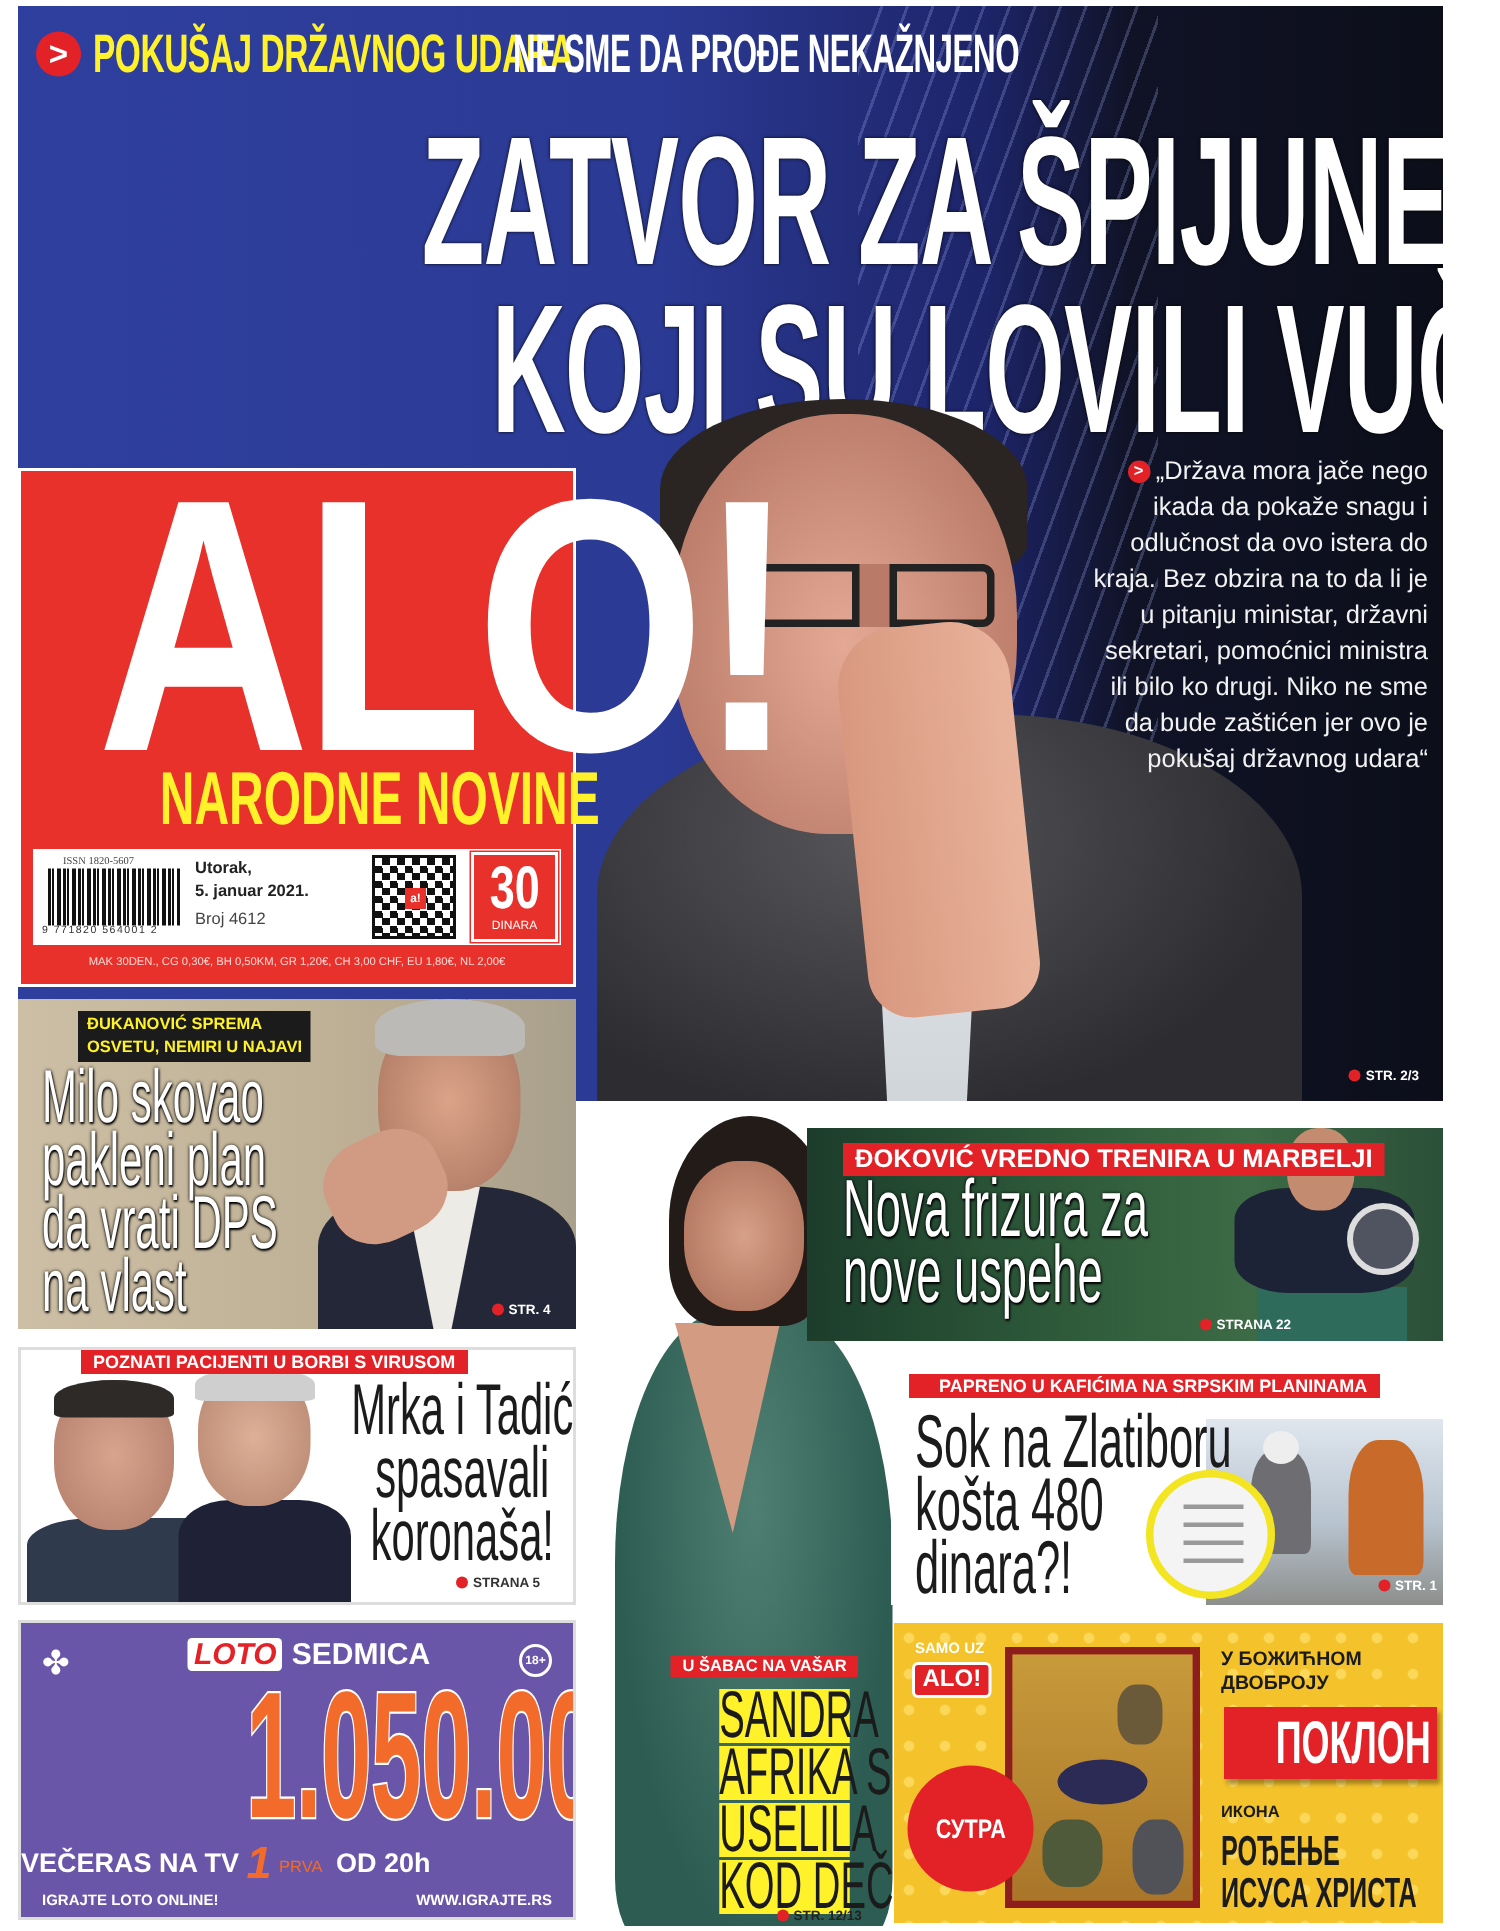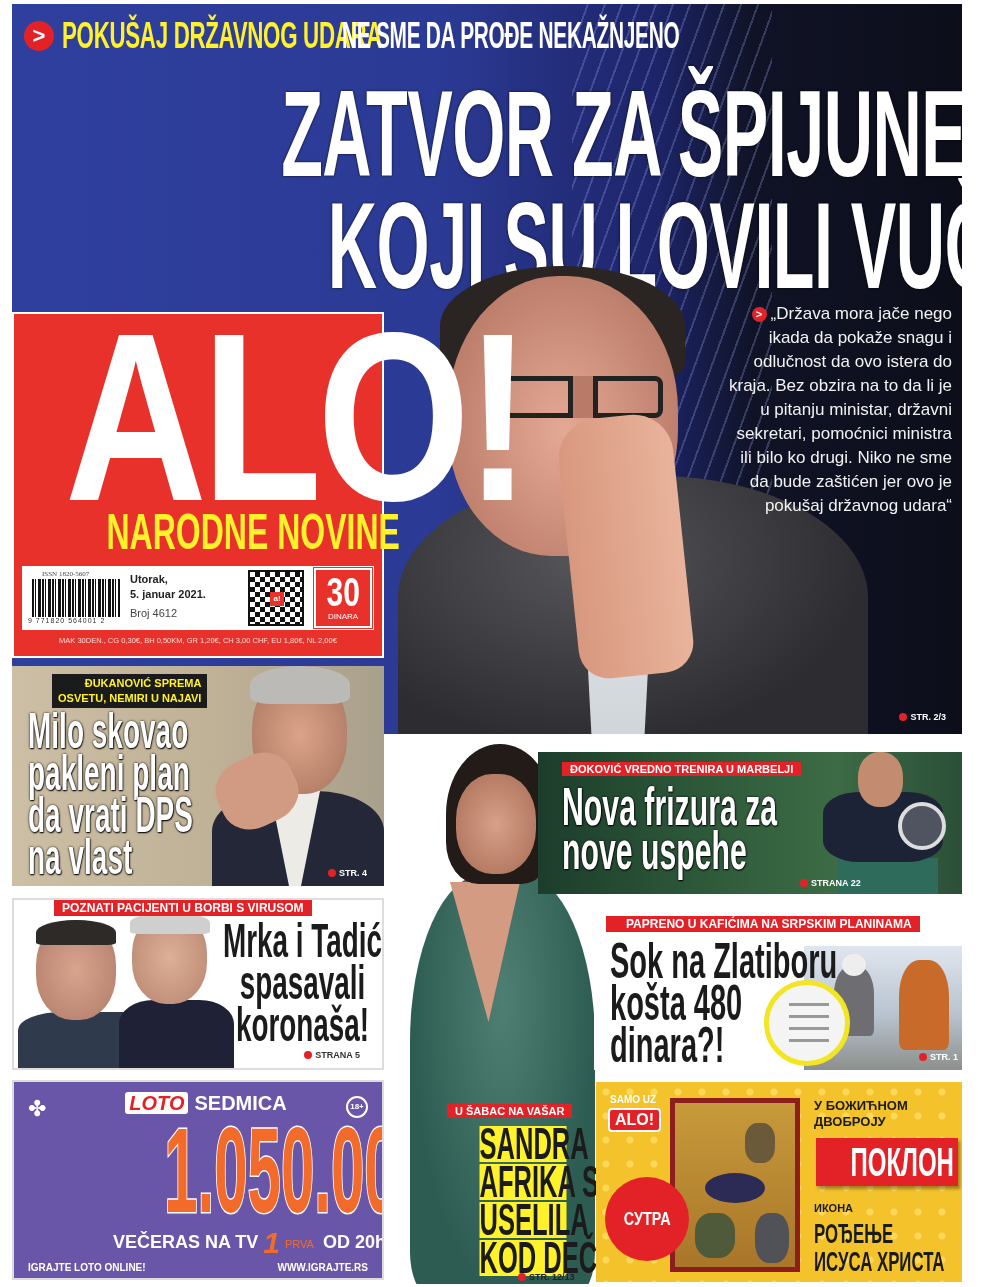--- a/index.html
+++ b/index.html
@@ -60,33 +60,33 @@
   .price { position: absolute; left: 292px; top: 2px; width: 58px; height: 60px; background: #e8312b; border: 2px solid #fff; outline: 1px solid #e8312b; text-align: center; color: #fff; }
   .price .n { font-size: 40px; line-height: 44px; font-weight: 700; display: inline-block; transform: scaleX(0.75); }
   .price .c { font-size: 8px; display: block; margin-top: -2px; }
   .mast-prices { position: absolute; left: 8px; top: 322px; width: 352px; text-align: center; color: #fbd9d6; font-size: 7.5px; white-space: nowrap; }
 
   
   .teaser { position: absolute; overflow: hidden; }
   .tag { position: absolute; color: #fff; font-weight: 700; font-size: 13px; padding: 1px 8px; white-space: nowrap; }
   .tag-red { background: #e32228; }
   .tag-black { background: #1b1b1b; color: #fff22a; }
-  .bigtxt { position: absolute; font-weight: 700; line-height: 1; white-space: nowrap; }
+  .bigtxt { position: absolute; font-weight: 400; line-height: 1; white-space: nowrap; }
   .bigtxt span { display: block; transform-origin: left top; }
 
   
   .milo { left: 0; top: 662px; width: 372px; height: 220px; background: linear-gradient(90deg,#cdbfa5 0%,#bfb196 55%,#a9a08c 100%); }
   .milo-person { position: absolute; left: 200px; top: 0; width: 172px; height: 220px; }
   .milo-head { position: absolute; left: 40px; top: 8px; width: 95px; height: 120px; background: radial-gradient(ellipse at 50% 50%, #dba489, #a8735e); border-radius: 45%; }
   .milo-hair { position: absolute; left: 38px; top: 0px; width: 100px; height: 38px; background: #bcbab6; border-radius: 50% 50% 20% 20%; }
   .milo-suit { position: absolute; left: 0; top: 125px; width: 172px; height: 100px; background: #232738; border-radius: 40% 40% 0 0; }
   .milo-shirt { position: absolute; left: 58px; top: 125px; width: 50px; height: 100px; background: #ecebe6; clip-path: polygon(0 0,100% 0,60% 100%,40% 100%); }
   .milo-hand { position: absolute; left: 5px; top: 90px; width: 80px; height: 70px; background: #d19a82; border-radius: 40%; transform: rotate(-25deg); }
   .milo-flag { position: absolute; left: 280px; top: 0; width: 20px; height: 130px; background: #c8563a; opacity: .5; }
-  .milo .tag { left: 40px; top: 8px; font-size: 11px; line-height: 15px; text-align: right; padding: 2px 6px; }
+  .milo .tag { left: 40px; top: 8px; font-size: 11px; line-height: 15px; text-align: left; padding: 2px 6px; }
   .milo .bigtxt { left: 16px; top: 44px; color: #fff; font-size: 50px; text-shadow: 0 0 3px #000, 1px 1px 2px #000; }
   .milo .bigtxt span { transform: scaleX(0.56); line-height: 42px; }
   .ref-milo { position: absolute; left: 316px; top: 202px; color: #fff; }
 
   
   .mrka { left: 0; top: 894px; width: 372px; height: 172px; background: #fff; border: 2px solid #ddd; }
   .mrka .tag { left: 40px; top: 0; font-size: 12px; }
   .mrka-p1 { position: absolute; left: 4px; top: 20px; width: 150px; height: 150px; }
   .mrka-p1 .head { position: absolute; left: 18px; top: 0; width: 80px; height: 100px; background: radial-gradient(#d8a48e,#b07c68); border-radius: 45%; }
   .mrka-p1 .hair { position: absolute; left: 18px; top: 0; width: 80px; height: 25px; background: #2d2a28; border-radius: 50% 50% 10% 10%; }
@@ -100,21 +100,21 @@
   .ref-mrka { position: absolute; right: 22px; top: 150px; color: #333; }
 
   
   .loto { left: 0; top: 1076px; width: 372px; height: 200px; background: #6a56a8; border: 2px solid #ddd; }
   .loto-clover { position: absolute; left: 14px; top: 14px; color: #fff; font-size: 22px; }
   .loto-title { position: absolute; left: 0; top: 10px; width: 372px; text-align: center; font-size: 20px; font-weight: 700; color: #fff; }
   .loto-title .brand { color: #e32228; background: #fff; padding: 0 4px; border-radius: 3px; margin-right: 6px; font-style: italic; margin-left: 12px; }
   .loto-age { position: absolute; right: 14px; top: 14px; width: 22px; height: 22px; border: 2px solid #fff; border-radius: 50%; color: #fff; font-size: 8px; text-align: center; line-height: 18px; font-weight: 700; }
   .loto-amount { position: absolute; left: 0; top: 36px; width: 372px; text-align: center; color: #f26b2a; font-weight: 700; font-size: 120px; line-height: 104px; -webkit-text-stroke: 3px #fff; paint-order: stroke fill; }
   .loto-amount span { display: inline-block; transform: scaleX(0.5); transform-origin: center top; white-space: nowrap; }
-  .loto-tv { position: absolute; left: 0; top: 144px; width: 372px; text-align: right; color: #fff; font-weight: 700; font-size: 18px; white-space: nowrap; }
+  .loto-tv { position: absolute; left: 0; top: 144px; width: 372px; text-align: left; color: #fff; font-weight: 700; font-size: 18px; white-space: nowrap; }
   .loto-tv .tvlogo { color: #f26b2a; font-size: 30px; font-style: italic; vertical-align: middle; }
   .loto-tv .prva { color: #f26b2a; font-size: 11px; font-weight: 400; margin-right: 4px; }
   .loto-foot-l { position: absolute; left: 14px; top: 180px; color: #fff; font-size: 10px; font-weight: 700; }
   .loto-foot-r { position: absolute; right: 14px; top: 180px; color: #fff; font-size: 10px; font-weight: 700; }
 
   
   .sandra { left: 378px; top: 730px; width: 212px; height: 550px; background: #fff; }
   .s-hair { position: absolute; left: 56px; top: 10px; width: 108px; height: 140px; background: #231b18; border-radius: 50% 50% 30% 30%; }
   .s-face { position: absolute; left: 66px; top: 40px; width: 80px; height: 100px; background: radial-gradient(#d7a088,#a96c55); border-radius: 45%; }
   .s-dress { position: absolute; left: 20px; top: 140px; width: 185px; height: 420px; background: radial-gradient(ellipse at 50% 30%, #4f7f72, #2d5c52 70%); border-radius: 40% 40% 10% 10%; }
@@ -124,21 +124,21 @@
   .sandra .bigtxt span { background: #fff22a; transform: scaleX(0.58); transform-origin: center top; line-height: 36px; margin-bottom: 2px; display: block; }
   .ref-sandra { position: absolute; left: 128px; top: 538px; color: #222; }
 
   
   .djokovic { left: 526px; top: 748px; width: 424px; height: 142px; background: linear-gradient(90deg,#1c3d2b 0%,#2e5a3a 40%,#3c6b45 70%,#2b4f38 100%); }
   .dj-person { position: absolute; left: 280px; top: 0; width: 140px; height: 142px; }
   .dj-head { position: absolute; left: 40px; top: 0; width: 45px; height: 55px; background: #c38c70; border-radius: 45%; }
   .dj-shirt { position: absolute; left: 5px; top: 40px; width: 120px; height: 70px; background: #1d2336; border-radius: 30%; }
   .dj-racket { position: absolute; left: 80px; top: 50px; width: 48px; height: 48px; border: 4px solid #ddd; border-radius: 50%; background: rgba(200,200,200,.3); }
   .dj-shorts { position: absolute; left: 20px; top: 106px; width: 100px; height: 40px; background: #2e6b5b; }
-  .djokovic .tag { left: 24px; top: 10px; font-size: 11px; }
+  .djokovic .tag { left: 24px; top: 10px; font-size: 17px; }
   .djokovic .bigtxt { left: 24px; top: 32px; color: #fff; font-size: 54px; text-shadow: 0 0 3px #000, 1px 1px 2px #000; }
   .djokovic .bigtxt span { transform: scaleX(0.56); line-height: 44px; }
   .ref-dj { position: absolute; left: 262px; top: 126px; color: #fff; }
 
   
   .zlatibor { left: 582px; top: 906px; width: 368px; height: 160px; background: #fff; }
   .z-photo { position: absolute; left: 210px; top: 36px; width: 158px; height: 124px; background: linear-gradient(#dfe6ee,#b8c4d0 55%,#8d8f8c 100%); }
   .z-p1 { position: absolute; left: 30px; top: 20px; width: 40px; height: 70px; background: #6e6e72; border-radius: 40% 40% 10% 10%; }
   .z-p1:before { content:""; position:absolute; left:8px; top:-12px; width:24px; height:22px; background:#eee; border-radius:50%; }
   .z-p2 { position: absolute; left: 95px; top: 14px; width: 50px; height: 90px; background: #c86b2a; border-radius: 40% 40% 10% 10%; }

